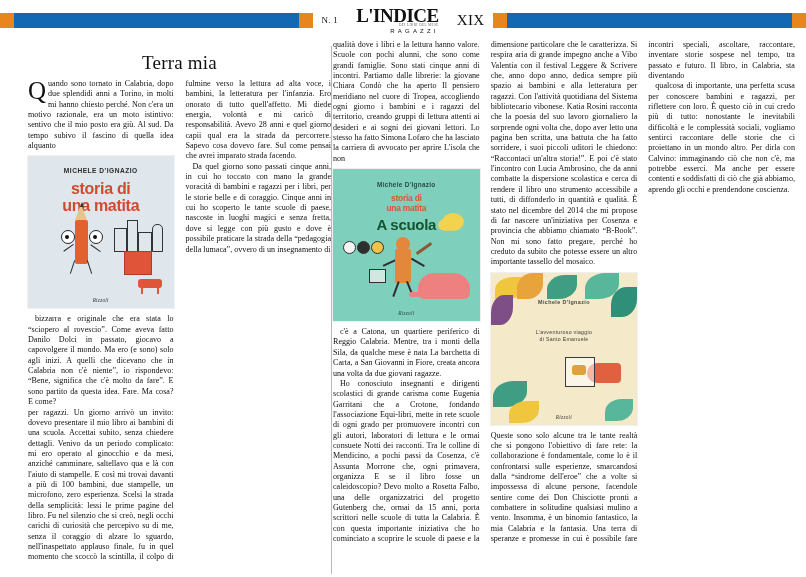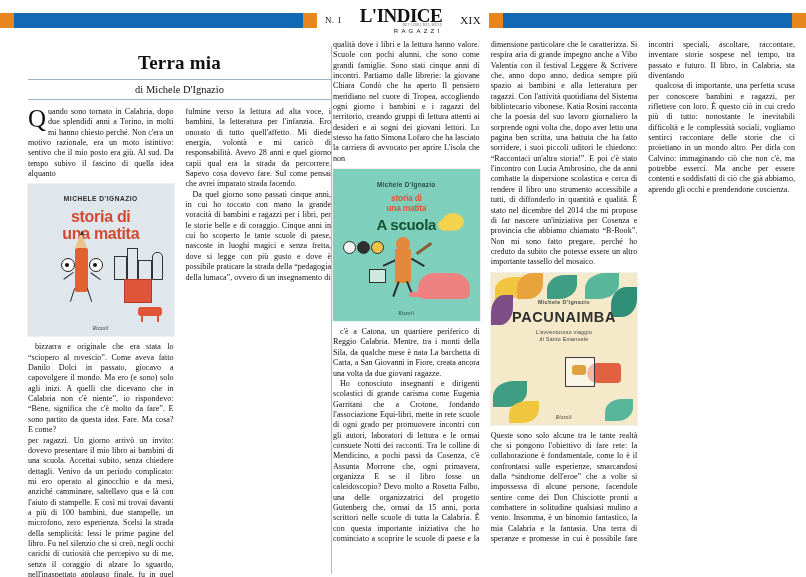--- a/index.html
+++ b/index.html
@@ -36,39 +36,39 @@
     font-weight:bold;font-size:19px;letter-spacing:-.5px;color:#111;
     display:block;
   }
   .logo-sub{
     display:block;font-size:6px;letter-spacing:3.2px;color:#111;
     margin-top:1px;font-family:"Liberation Sans",sans-serif;
   }
   .logo-tagline{
     display:block;font-size:3.4px;letter-spacing:.4px;color:#666;margin-top:-1px;
   }
-  .roman{font-size:11px;letter-spacing:.4px;padding:0 8px;white-space:nowrap;}
+  .roman{font-size:15px;letter-spacing:.4px;padding:0 8px;white-space:nowrap;}
 
   
   .body-area{position:absolute;left:0;top:40px;width:806px;height:537px;}
 
   .left-article{
     position:absolute;left:28px;top:0;width:303px;height:537px;
   }
   .focus-article{
     position:absolute;left:333px;top:0;width:462px;height:537px;
   }
   .vdiv{
     position:absolute;top:6px;width:1px;height:528px;background:#b9b9b9;
   }
 
   
   h1.title{
     margin:0;padding:12px 0 5px;
-    font-size:19px;font-weight:bold;text-align:center;letter-spacing:.2px;
+    font-size:19px;font-weight:normal;text-align:center;letter-spacing:.2px;
     font-family:"Liberation Serif", serif;
   }
   .byline{
     text-align:center;font-size:10.5px;padding:4px 0 4px;
     border-top:1px solid #9bb6c9;border-bottom:1px solid #9bb6c9;
     margin-bottom:7px;
   }
   h2.focus-title{
     margin:0;padding:0 0 6px;
     font-size:22px;font-style:italic;font-weight:bold;
@@ -270,21 +270,20 @@
     <div class="roman">XIX</div>
     <div class="rule-bar"></div>
   </div>
 
   <div class="body-area">
 
     <div class="vdiv" style="left:331px"></div>
 
     <div class="left-article">
       <h1 class="title">Terra mia</h1>
-      <div class="byline">di Michele D'Ignazio</div>
 
       <div class="cols-2">
         <p class="first dropcap">Quando sono tornato in Calabria, dopo due splendidi anni a Torino, in molti mi hanno chiesto perché. Non c'era un motivo razionale, era un moto istintivo: sentivo che il mio posto era giù. Al sud. Da tempo subivo il fascino di quella idea alquanto</p>
 
         <div class="cover-wrap">
           <div class="cover cv1">
             <div class="author">MICHELE D'IGNAZIO</div>
             <div class="ttl">
               <span>storia di</span><br>
               <span>una matita</span>
@@ -356,21 +355,20 @@
 
         <div class="cover-wrap">
           <div class="cover cv3">
             <div class="leaf" style="left:4px;top:4px;width:30px;height:22px;background:#f0c63e;"></div>
             <div class="leaf" style="left:26px;top:0px;width:26px;height:26px;background:#e8a33c;"></div>
             <div class="leaf" style="left:56px;top:2px;width:30px;height:24px;background:#3f9d84;"></div>
             <div class="leaf" style="right:18px;top:0px;width:34px;height:26px;background:#58b79a;"></div>
             <div class="leaf" style="right:0px;top:14px;width:26px;height:30px;background:#2f8f78;"></div>
             <div class="leaf" style="left:0px;top:22px;width:22px;height:30px;background:#7e4f86;"></div>
             <div class="author">Michele D'Ignazio</div>
-            <div class="ttl">PACUNAIMBA</div>
             <div class="sub2">
               <span>L'avventuroso viaggio</span><br>
               <span>di Santo Emanuele</span>
             </div>
             <div class="hand"></div>
             <div class="jar"></div>
             <div class="leaf" style="left:2px;bottom:18px;width:34px;height:26px;background:#3f9d84;"></div>
             <div class="leaf" style="left:18px;bottom:2px;width:30px;height:22px;background:#f0c63e;"></div>
             <div class="leaf" style="right:4px;bottom:4px;width:28px;height:22px;background:#58b79a;"></div>
             <div class="pub">Rizzoli</div>

